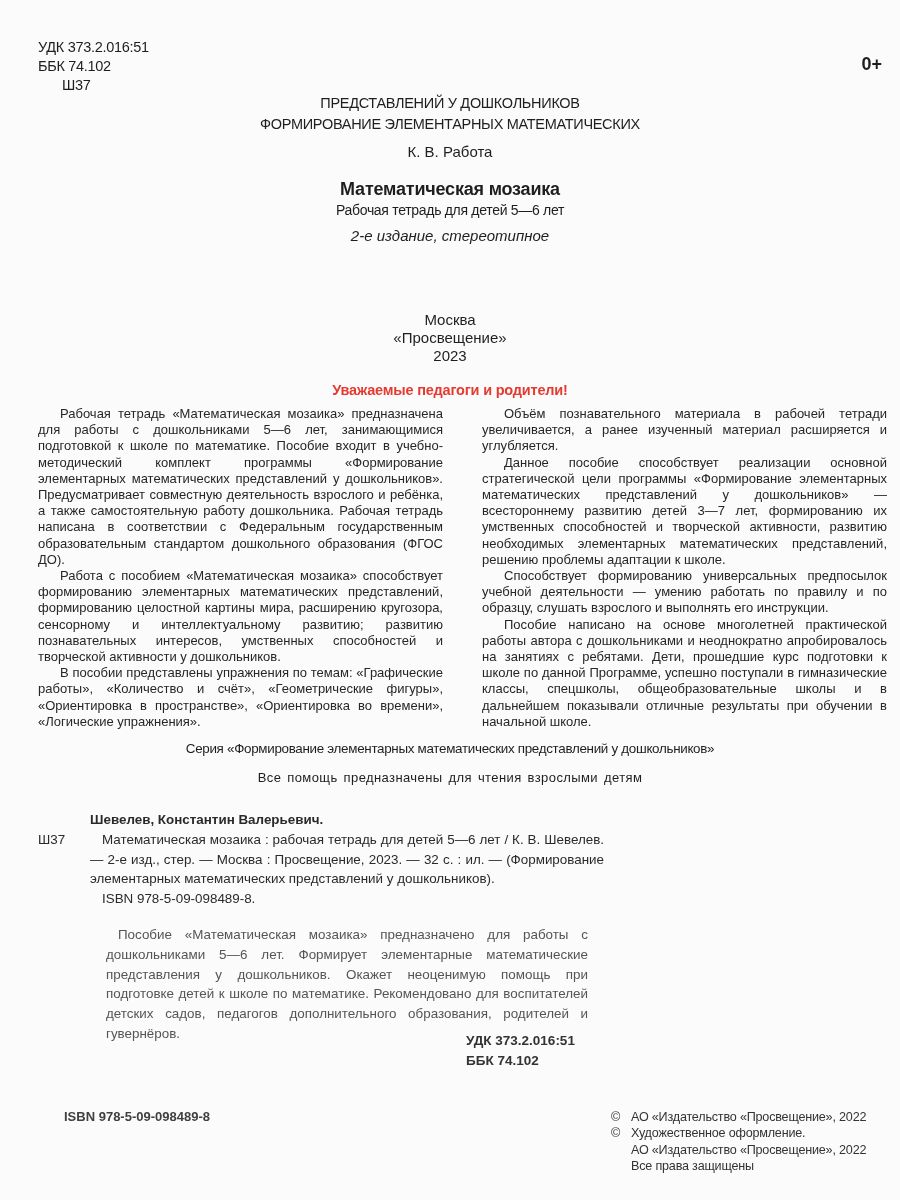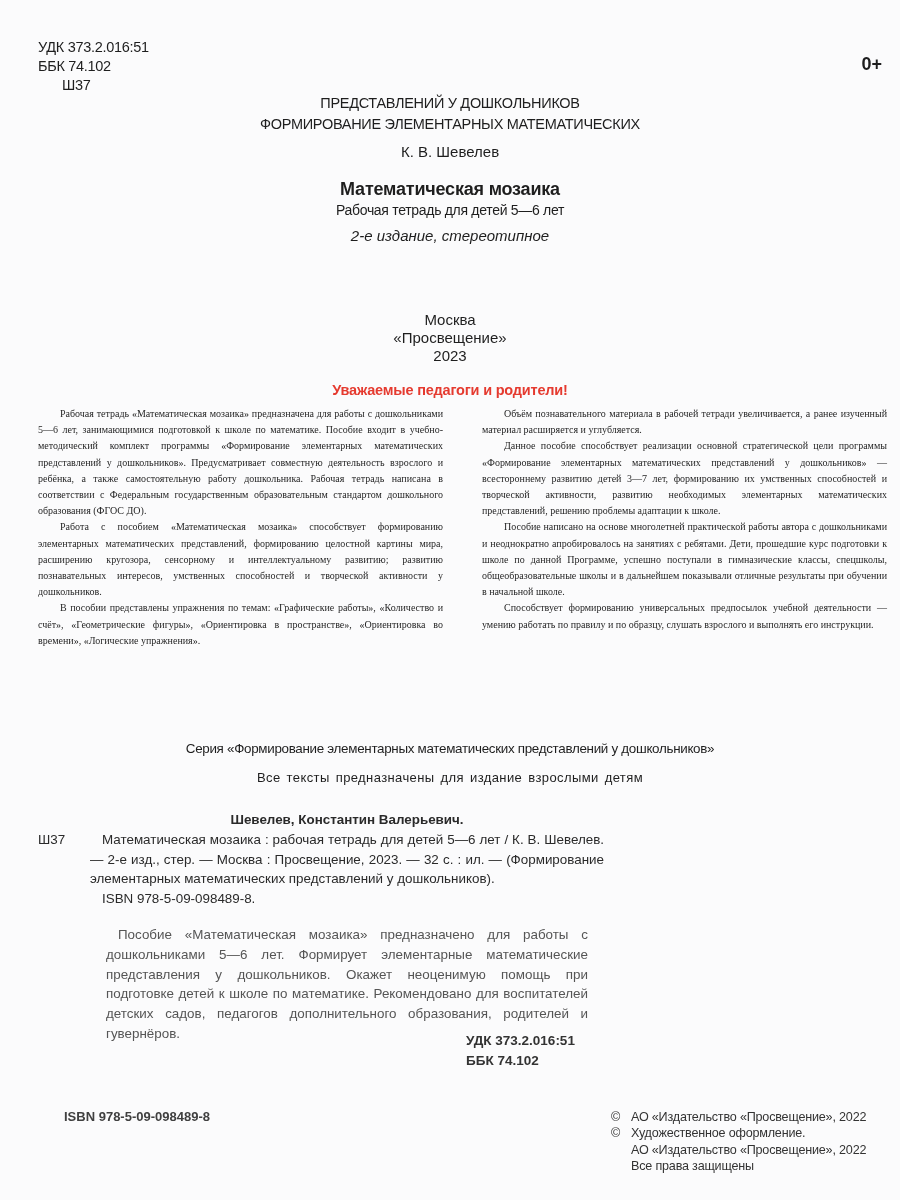--- a/index.html
+++ b/index.html
@@ -13,28 +13,28 @@
   .codes .indent { padding-left: 24px; }
   .age { right: 18px; top: 54px; font-size: 18px; font-weight: bold; }
   .center { left: 0; width: 900px; text-align: center; }
   .series-top { top: 93px; font-size: 14.5px; line-height: 21px; letter-spacing: -0.3px; }
   .author { top: 143px; font-size: 15px; }
   .title { top: 179px; font-size: 18px; font-weight: bold; letter-spacing: -0.2px; }
   .subtitle { top: 202px; font-size: 14px; letter-spacing: -0.3px; }
   .edition { top: 227px; font-size: 15px; font-style: italic; }
   .imprint { top: 311px; font-size: 15px; line-height: 18px; }
   .greeting { top: 382px; font-size: 14.5px; font-weight: bold; color: #e53a2f; letter-spacing: -0.2px; }
-  .col { top: 406px; width: 405px; font-size: 10px; line-height: 16.2px; text-align: justify; color: #262626; font-family: Liberation Serif, serif; }
+  .col { top: 406px; width: 405px; font-size: 13px; line-height: 16.2px; text-align: justify; color: #262626; }
   .col p { margin: 0; text-indent: 22px; }
   .col-left { left: 38px; }
   .col-right { left: 482px; width: 405px; }
   .series-line { top: 741px; font-size: 13.4px; letter-spacing: -0.3px; }
   .adult-note { top: 770px; font-size: 13px; letter-spacing: 0.4px; word-spacing: 2px; }
   .card { left: 38px; top: 810px; width: 566px; font-size: 13.4px; line-height: 19.8px; color: #2a2a2a; }
-  .card .head { padding-left: 52px; font-weight: bold; text-align: center; }
+  .card .head { padding-left: 52px; font-weight: bold; }
   .card .row { display: flex; }
   .card .code { width: 52px; flex: 0 0 52px; }
   .card .body { flex: 1; text-align: justify; }
   .card .body p { margin: 0; }
   .card .indent { text-indent: 12px; }
   .card .isbn-line { padding-left: 64px; }
   .card .annot { padding-left: 52px; color: #555; text-align: justify; }
   .card .annot p { margin: 16px; text-indent: 12px; }
   .card-codes { left: 466px; top: 1031px; font-size: 13.5px; font-weight: bold; line-height: 20px; color: #333; }
   .isbn-bottom { left: 38px; top: 1109px; font-size: 13px; font-weight: bold; color: #404040; padding-left: 26px; }
@@ -49,47 +49,47 @@
   <div>УДК 373.2.016:51</div>
   <div>ББК 74.102</div>
   <div class="indent">Ш37</div>
 </div>
 <div class="abs age">0+</div>
 
 <div class="abs center series-top">
   <div>ПРЕДСТАВЛЕНИЙ У ДОШКОЛЬНИКОВ</div>
   <div>ФОРМИРОВАНИЕ ЭЛЕМЕНТАРНЫХ МАТЕМАТИЧЕСКИХ</div>
 </div>
-<div class="abs center author">К. В. Шевелев</div>
+<div class="abs center author">К. В. Работа</div>
 <div class="abs center title">Математическая мозаика</div>
 <div class="abs center subtitle">Рабочая тетрадь для детей 5—6 лет</div>
 <div class="abs center edition">2-е издание, стереотипное</div>
 
 <div class="abs center imprint">
   <div>Москва</div>
   <div>«Просвещение»</div>
   <div>2023</div>
 </div>
 
 <div class="abs center greeting">Уважаемые педагоги и родители!</div>
 
 <div class="abs col col-left">
   <p>Рабочая тетрадь «Математическая мозаика» предназначена для работы с дошкольниками 5—6 лет, занимающимися подготовкой к школе по математике. Пособие входит в учебно-методический комплект программы «Формирование элементарных математических представлений у дошкольников». Предусматривает совместную деятельность взрослого и ребёнка, а также самостоятельную работу дошкольника. Рабочая тетрадь написана в соответствии с Федеральным государственным образовательным стандартом дошкольного образования (ФГОС ДО).</p>
   <p>Работа с пособием «Математическая мозаика» способствует формированию элементарных математических представлений, формированию целостной картины мира, расширению кругозора, сенсорному и интеллектуальному развитию; развитию познавательных интересов, умственных способностей и творческой активности у дошкольников.</p>
   <p>В пособии представлены упражнения по темам: «Графические работы», «Количество и счёт», «Геометрические фигуры», «Ориентировка в пространстве», «Ориентировка во времени», «Логические упражнения».</p>
 </div>
 <div class="abs col col-right">
   <p>Объём познавательного материала в рабочей тетради увеличивается, а ранее изученный материал расширяется и углубляется.</p>
   <p>Данное пособие способствует реализации основной стратегической цели программы «Формирование элементарных математических представлений у дошкольников» — всестороннему развитию детей 3—7 лет, формированию их умственных способностей и творческой активности, развитию необходимых элементарных математических представлений, решению проблемы адаптации к школе.</p>
+  <p>Способствует формированию универсальных предпосылок учебной деятельности — умению работать по правилу и по образцу, слушать взрослого и выполнять его инструкции.</p>
   <p>Пособие написано на основе многолетней практической работы автора с дошкольниками и неоднократно апробировалось на занятиях с ребятами. Дети, прошедшие курс подготовки к школе по данной Программе, успешно поступали в гимназические классы, спецшколы, общеобразовательные школы и в дальнейшем показывали отличные результаты при обучении в начальной школе.</p>
-  <p>Способствует формированию универсальных предпосылок учебной деятельности — умению работать по правилу и по образцу, слушать взрослого и выполнять его инструкции.</p>
 </div>
 
 <div class="abs center series-line">Серия «Формирование элементарных математических представлений у дошкольников»</div>
-<div class="abs center adult-note">Все тексты предназначены для издание взрослыми детям</div>
+<div class="abs center adult-note">Все помощь предназначены для чтения взрослыми детям</div>
 
 <div class="abs card">
   <div class="head">Шевелев, Константин Валерьевич.</div>
   <div class="row">
     <div class="code">Ш37</div>
     <div class="body">
       <p class="indent">Математическая мозаика : рабочая тетрадь для детей 5—6 лет / К. В. Шевелев. — 2-е изд., стер. — Москва : Просвещение, 2023. — 32 с. : ил. — (Формирование элементарных математических представлений у дошкольников).</p>
     </div>
   </div>
   <div class="isbn-line">ISBN 978-5-09-098489-8.</div>

